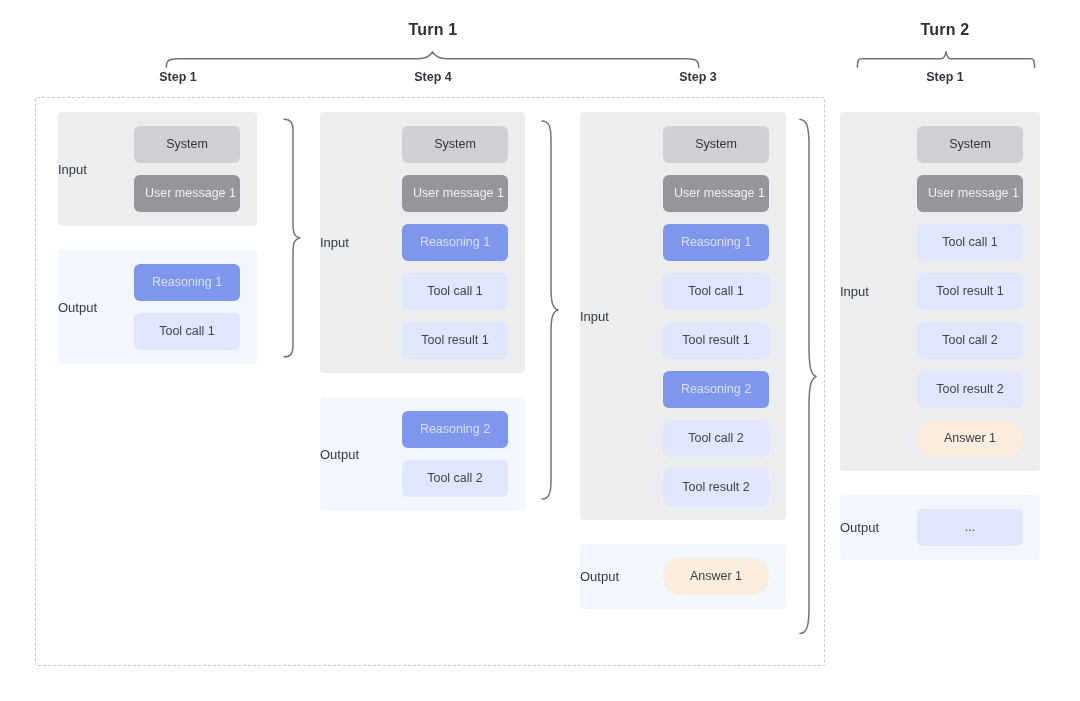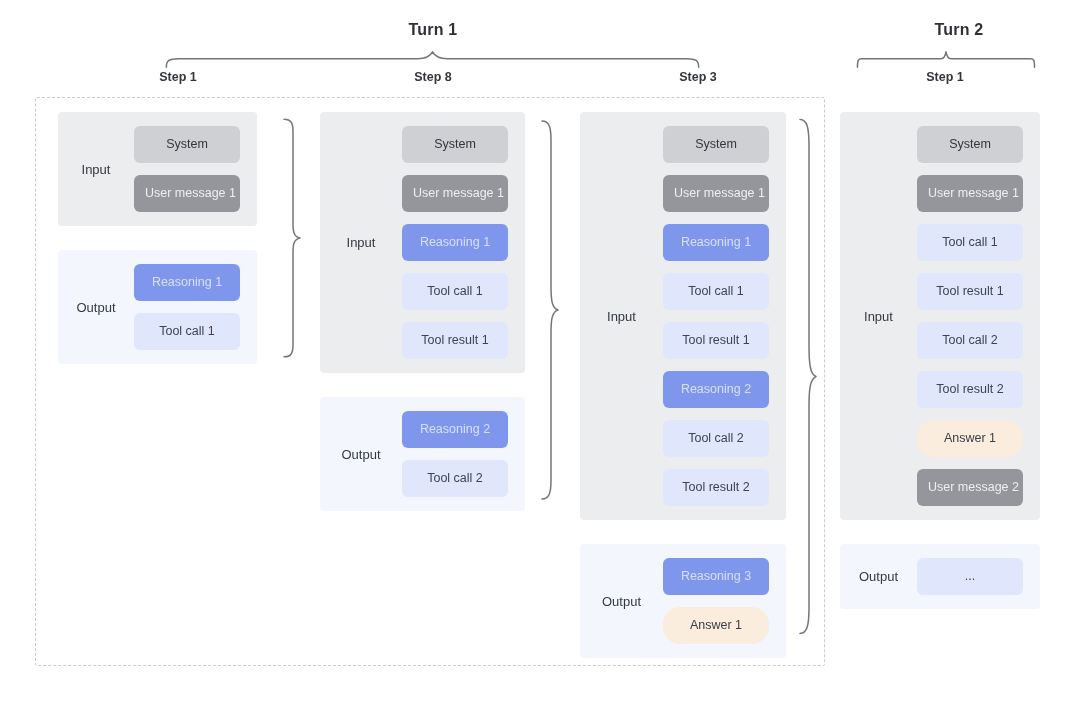--- a/index.html
+++ b/index.html
@@ -9,21 +9,21 @@
     -webkit-font-smoothing:antialiased;
   }
   .canvas{position:absolute;inset:0;}
 
   
   .turn-title{
     position:absolute;top:21px;transform:translateX(-50%);
     font-size:16px;font-weight:bold;color:var(--title-text);letter-spacing:.2px;text-align:center;
   }
   .turn-title-1{left:433px;}
-  .turn-title-2{left:945px;margin-left:14px;}
+  .turn-title-2{left:945px;}
 
   .step-label{
     position:absolute;top:70px;transform:translateX(-50%);
     font-size:12.5px;font-weight:bold;color:var(--label-strong);
   }
   .sl-1{left:178px;} .sl-2{left:433px;} .sl-3{left:698px;} .sl-4{left:945px;}
 
   
   .brace{position:absolute;overflow:visible;}
   .brace path{
@@ -46,21 +46,21 @@
   .col{position:absolute;top:112px;display:flex;flex-direction:column;gap:24px;}
   .col-slot-1{left:58px;width:199px;}
   .col-slot-2{left:320px;width:205px;}
   .col-slot-3{left:580px;width:206px;}
   .col-slot-4{left:840px;width:200px;}
 
   .group{display:flex;align-items:center;border-radius:4px;}
   .group-input{background:var(--input-group-bg);}
   .group-output{background:var(--output-group-bg);}
   .group-label{
-    flex:1;text-align:center;font-size:13px;color:var(--label-text);
+    flex:1;font-size:13px;color:var(--label-text);
   }
   .chips{
     width:106px;margin:14px 17px 14px 0;
     display:flex;flex-direction:column;gap:12px;
   }
   .chip{
     height:37px;border-radius:6px;
     display:flex;align-items:center;justify-content:center;
     font-size:12.5px;line-height:1;white-space:nowrap;
   }
@@ -79,21 +79,21 @@
   <div class="turn-title turn-title-2">Turn 2</div>
 
   <svg class="brace brace-turn-1" viewBox="0 0 400 20" preserveAspectRatio="none">
     <path d="M1,19 C1,11 3,9 10,9 L189,9 C195,9 198,7 200,1 C202,7 205,9 211,9 L390,9 C397,9 399,11 399,19"></path>
   </svg>
   <svg class="brace brace-turn-2" viewBox="0 0 400 20" preserveAspectRatio="none">
     <path d="M1,19 C1,11 3,9 10,9 L189,9 C195,9 198,7 200,1 C202,7 205,9 211,9 L390,9 C397,9 399,11 399,19"></path>
   </svg>
 
   <div class="step-label sl-1">Step 1</div>
-  <div class="step-label sl-2">Step 8</div>
+  <div class="step-label sl-2">Step 4</div>
   <div class="step-label sl-3">Step 3</div>
   <div class="step-label sl-4">Step 1</div>
 
   <div class="turn1-box"></div>
 
   <div class="col col-slot-1">
   <div class="group group-input">
     <div class="group-label input-label">Input</div>
     <div class="chips input-chips">
           <div class="chip chip-system">System</div>
@@ -137,37 +137,35 @@
           <div class="chip chip-tool">Tool call 1</div>
           <div class="chip chip-tool">Tool result 1</div>
           <div class="chip chip-reasoning">Reasoning 2</div>
           <div class="chip chip-tool">Tool call 2</div>
           <div class="chip chip-tool">Tool result 2</div>
         </div>
   </div>
   <div class="group group-output">
     <div class="group-label output-label">Output</div>
     <div class="chips output-chips">
-          <div class="chip chip-reasoning">Reasoning 3</div>
           <div class="chip chip-answer">Answer 1</div>
         </div>
   </div>
 </div>
   <div class="col col-slot-4">
   <div class="group group-input">
     <div class="group-label input-label">Input</div>
     <div class="chips input-chips">
           <div class="chip chip-system">System</div>
           <div class="chip chip-user">User message 1</div>
           <div class="chip chip-tool">Tool call 1</div>
           <div class="chip chip-tool">Tool result 1</div>
           <div class="chip chip-tool">Tool call 2</div>
           <div class="chip chip-tool">Tool result 2</div>
           <div class="chip chip-answer">Answer 1</div>
-          <div class="chip chip-user">User message 2</div>
         </div>
   </div>
   <div class="group group-output">
     <div class="group-label output-label">Output</div>
     <div class="chips output-chips">
           <div class="chip chip-tool">...</div>
         </div>
   </div>
 </div>
 

